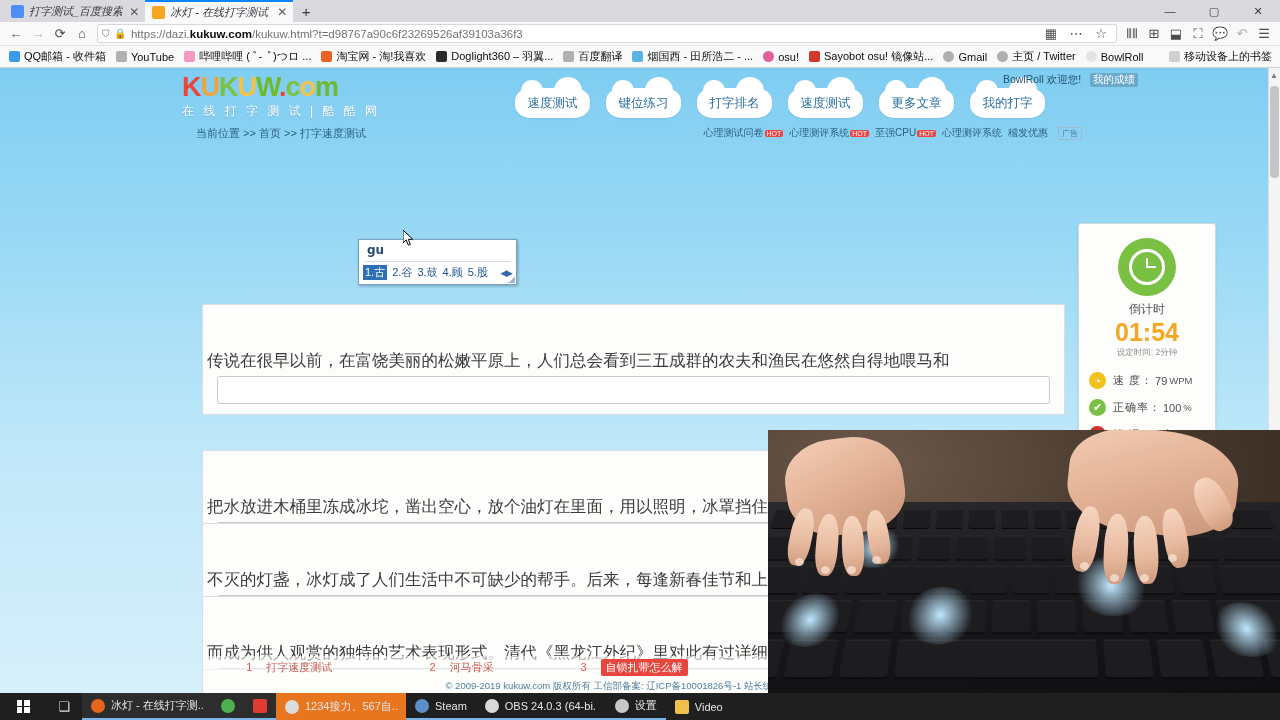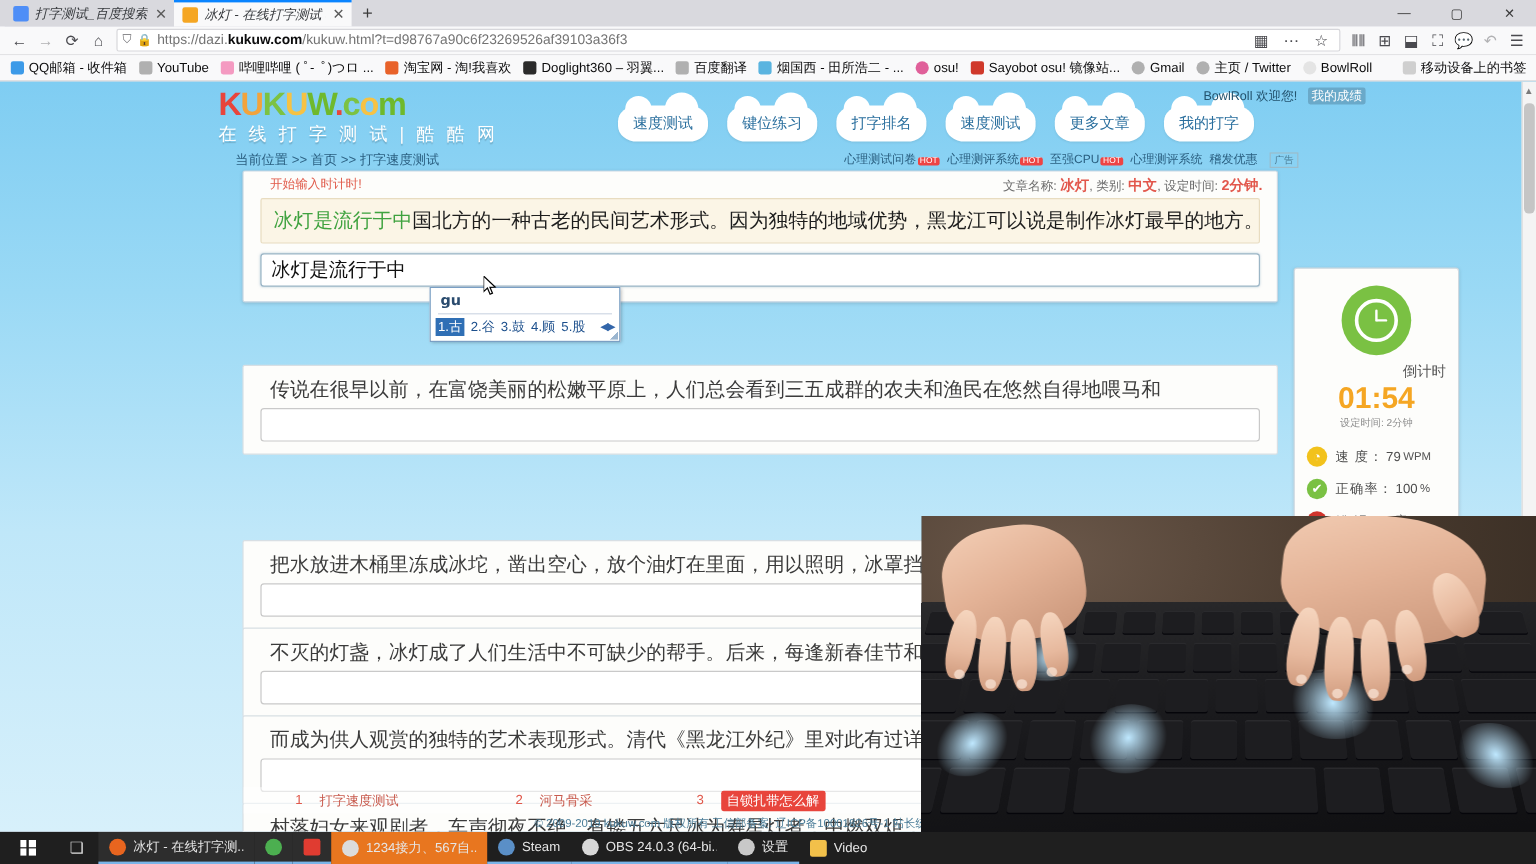--- a/index.html
+++ b/index.html
@@ -59,21 +59,21 @@
                border-left:1px solid #dcdcdc; }
   .scroll-thumb { position:absolute; right:1px; top:18px; width:9px; height:92px; background:#c5c5c5;
                   border-radius:4px; }
   .scroll-arrow { position:absolute; right:1px; width:10px; text-align:center; font-size:8px; color:#7a7a7a; }
 
   .site-header { position:relative; height:60px; }
   .logo { position:absolute; left:182px; top:4px; }
   .logo .lg1 { font-size:27px; font-weight:bold; letter-spacing:-1px; line-height:30px; }
   .logo .lg1 .c1{color:#e8453c;} .logo .lg1 .c2{color:#f2a33c;} .logo .lg1 .c3{color:#7cc242;}
   .logo .lg1 .c4{color:#f6c244;} .logo .lg1 .c5{color:#6fb92c;}
-  .logo .lg2 { font-size:15px; color:#ffffff; letter-spacing:3px; margin-top:1px; text-shadow:0 1px 1px rgba(0,0,0,.18); }
+  .logo .lg2 { font-size:12px; color:#ffffff; letter-spacing:3px; margin-top:1px; text-shadow:0 1px 1px rgba(0,0,0,.18); }
 
   .nav { position:absolute; left:515px; top:20px; display:flex; gap:16px; }
   .cloud { width:75px; height:30px; background:#fff; border-radius:16px/13px; position:relative;
            display:flex; align-items:center; justify-content:center; font-size:12.5px; color:#2a6f9e;
            box-shadow:0 1px 2px rgba(0,0,0,.08); }
   .cloud:before, .cloud:after { content:""; position:absolute; background:#fff; border-radius:50%; }
   .cloud:before { width:22px; height:22px; left:6px; top:-8px; }
   .cloud:after  { width:28px; height:28px; right:8px; top:-11px; }
   .cloud span { position:relative; z-index:2; white-space:nowrap;font-family:Liberation Mono, monospace; }
 
@@ -100,35 +100,35 @@
              font-family:"DejaVu Serif","Liberation Serif",serif; white-space:nowrap; overflow:hidden; }
   .srcline .done { color:#3fa23f; }
   .inputrow { margin:8px 14px 12px 14px; }
   .tinput { width:100%; height:28px; border:1px solid #c9c9c9; border-radius:3px; background:#fff;
             font-size:16px; padding:2px 8px; color:#111; outline:none;
             font-family:"DejaVu Serif","Liberation Serif",serif; }
   .tinput.focused { border-color:#9cb6c6; box-shadow:0 0 2px rgba(120,160,190,.5); }
 
   .para { position:absolute; left:202px; width:863px; background:#fdfdfb; border:1px solid #d8dfe4;
           border-radius:2px; }
-  .para .ptext { padding:9px 14px 4px 22px; font-size:16.5px; line-height:22px; color:#3b3b3b;
-                 font-family:"DejaVu Serif","Liberation Serif",serif; white-space:nowrap; overflow:hidden; }
+  .para .ptext { padding:9px 14px 4px 4px; font-size:16.5px; line-height:22px; color:#3b3b3b;
+                 font-family:"DejaVu Serif","Liberation Serif",serif; white-space:nowrap; overflow:hidden;margin-top:36px; }
   .para .prow { padding:0 14px 10px 14px; }
 
   
   .statpanel { position:absolute; left:1078px; top:155px; width:138px; background:#fdfdfb;
                border:1px solid #cfd9e0; border-radius:3px; box-shadow:0 1px 3px rgba(0,0,0,.1);
                padding:14px 10px 10px 10px; }
   .clockwrap { display:flex; justify-content:center; }
   .clock { width:58px; height:58px; border-radius:50%; background:#7ac143; display:flex;
            align-items:center; justify-content:center; }
   .clock .inner { width:36px; height:36px; border-radius:50%; border:3px solid #fff; position:relative; }
   .clock .hh { position:absolute; width:2px; height:10px; background:#fff; left:14px; top:6px; border-radius:1px; }
   .clock .mm { position:absolute; width:9px; height:2px; background:#fff; left:15px; top:14px; border-radius:1px; }
-  .cdlabel { text-align:right; font-size:12px; color:#555; margin-top:5px; }
+  .cdlabel { text-align:center; font-size:12px; color:#555; margin-top:5px; }
   .cdtime { text-align:center; font-size:25px; font-weight:bold; color:#f5a623; line-height:28px; letter-spacing:0px; }
   .cdsub { text-align:center; font-size:8.5px; color:#8d8d8d; margin-top:1px; }
   .statlist { margin-top:8px; }
   .statrow { display:flex; align-items:center; height:27px; font-size:11px; color:#4d4d4d; }
   .sicon { width:17px; height:17px; border-radius:50%; margin-right:7px; flex:0 0 17px;
            display:flex; align-items:center; justify-content:center; color:#fff; font-size:11px; font-weight:bold; }
   .sicon.speed { background:#f2c21c; }
   .sicon.acc { background:#7ac143; }
   .sicon.err { background:#d0342c; }
   .sicon.back { background:#2e90d9; border-radius:4px; }
@@ -345,37 +345,20 @@
       <div class="minilinks">
         <span><span>心理测试问卷</span><span class="hot">HOT</span></span>
         <span><span>心理测评系统</span><span class="hot">HOT</span></span>
         <span><span>至强CPU</span><span class="hot">HOT</span></span>
         <span>心理测评系统</span>
         <span>稽发优惠</span>
         <span class="adtag">广告</span>
       </div>
     </div>
 
-    <div class="card">
-      <div class="card-top">
-        <div class="starthint">开始输入时计时!</div>
-        <div class="docinfo">
-          <i>文章名称:</i>
-          <b>冰灯</b>,
-          <i>类别:</i>
-          <b>中文</b>,
-          <i>设定时间:</i>
-          <b>2分钟.</b>
-        </div>
-      </div>
-      <div class="srcline"><span class="done">冰灯是流行于中</span><span>国北方的一种古老的民间艺术形式。因为独特的地域优势，黑龙江可以说是制作冰灯最早的地方。</span></div>
-      <div class="inputrow">
-        <input class="tinput focused" value="冰灯是流行于中" style="">
-      </div>
-    </div>
 
     <div class="para" style="top:236px">
       <div class="ptext">传说在很早以前，在富饶美丽的松嫩平原上，人们总会看到三五成群的农夫和渔民在悠然自得地喂马和</div>
       <div class="prow"><input class="tinput" style=""></div>
     </div>
     <div class="para" style="top:382px">
       <div class="ptext">把水放进木桶里冻成冰坨，凿出空心，放个油灯在里面，用以照明，冰罩挡住了凛冽的寒风，黑夜里便有了</div>
       <div class="prow"><input class="tinput" style=""></div>
     </div>
     <div class="para" style="top:455px">

